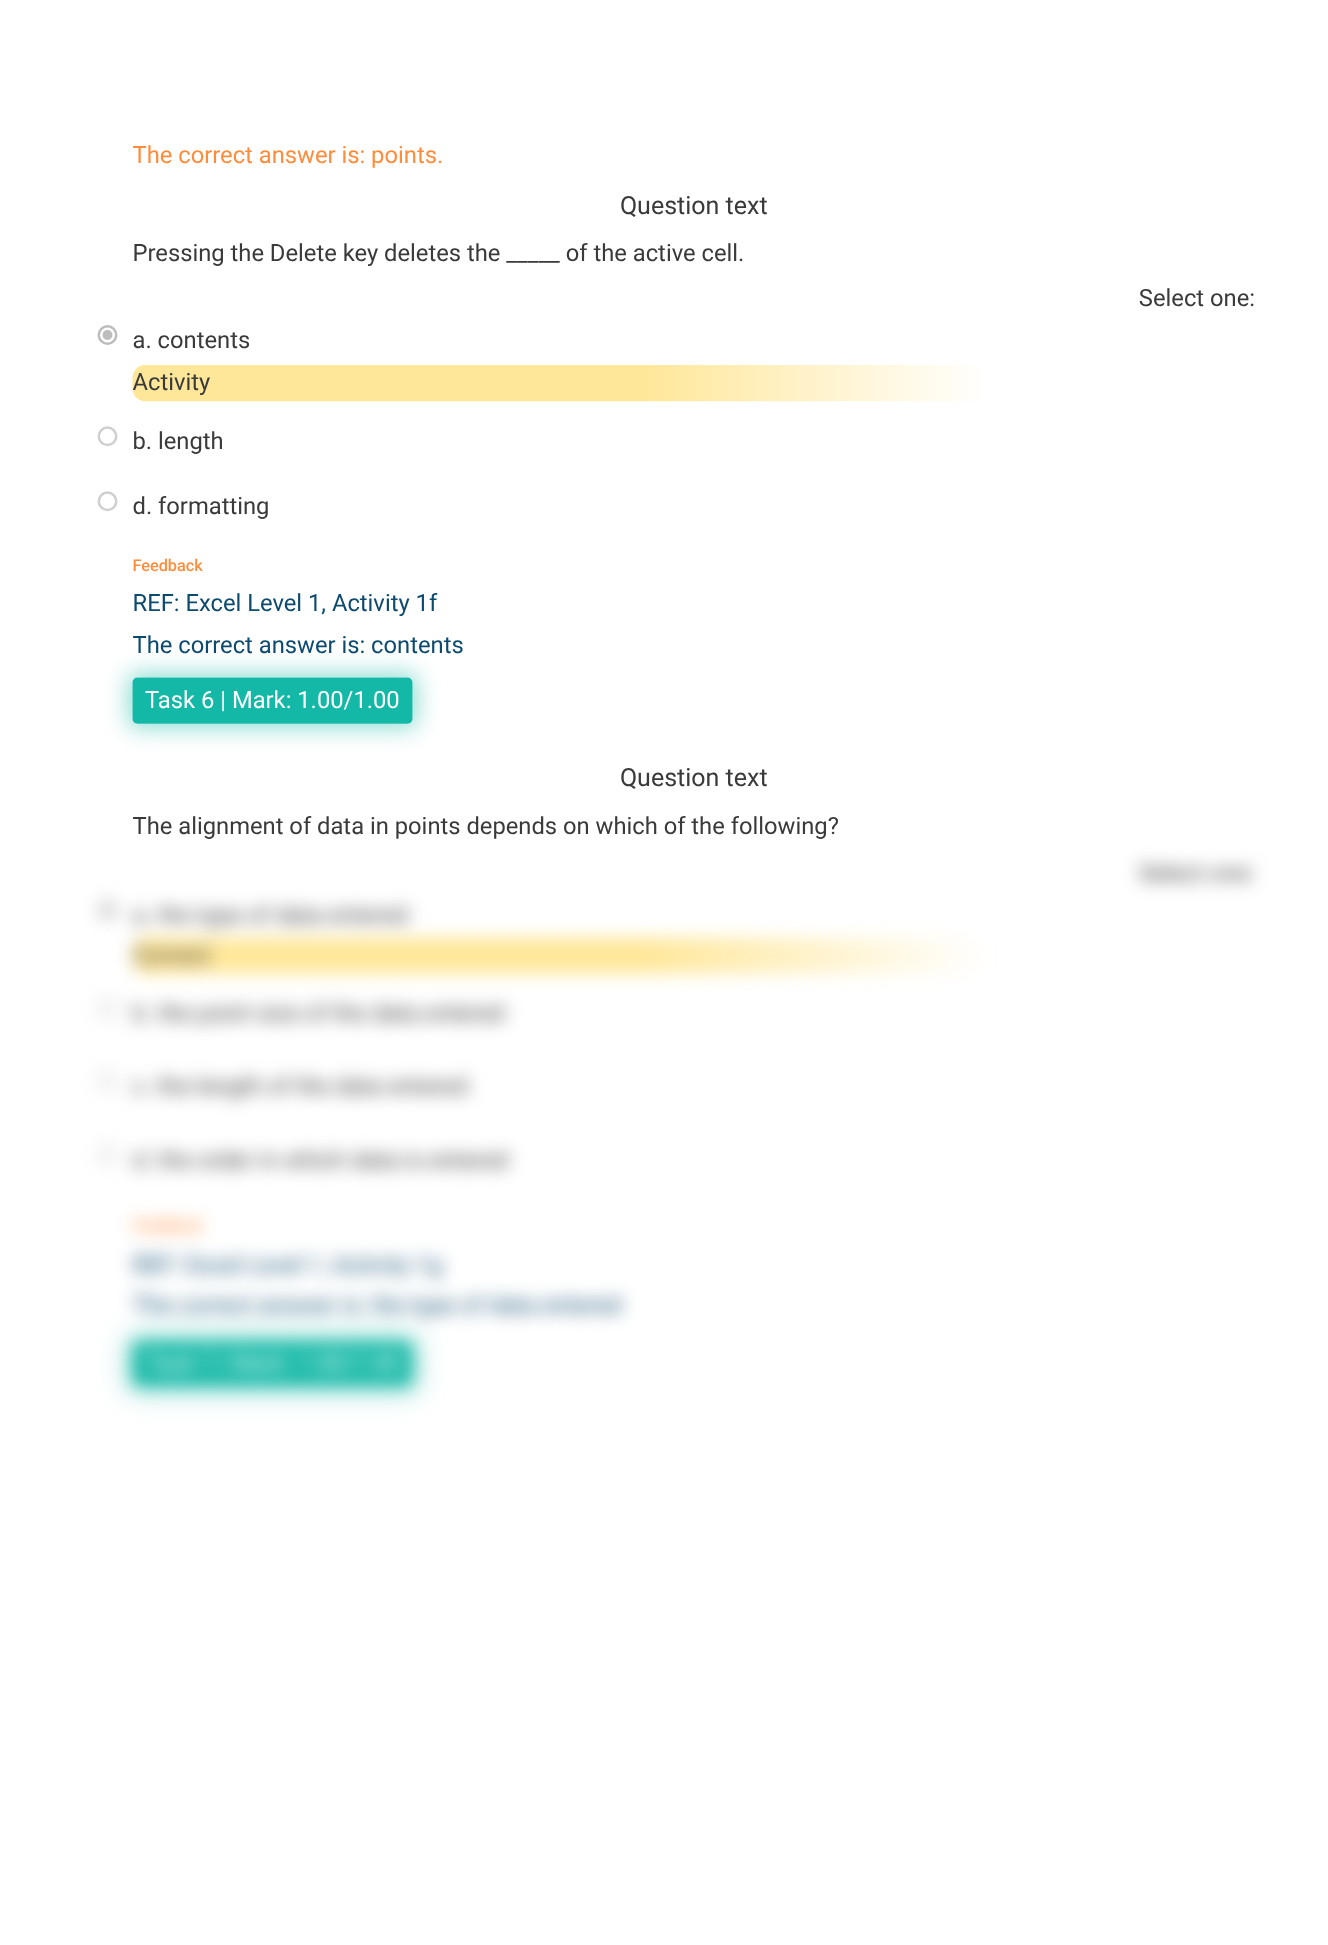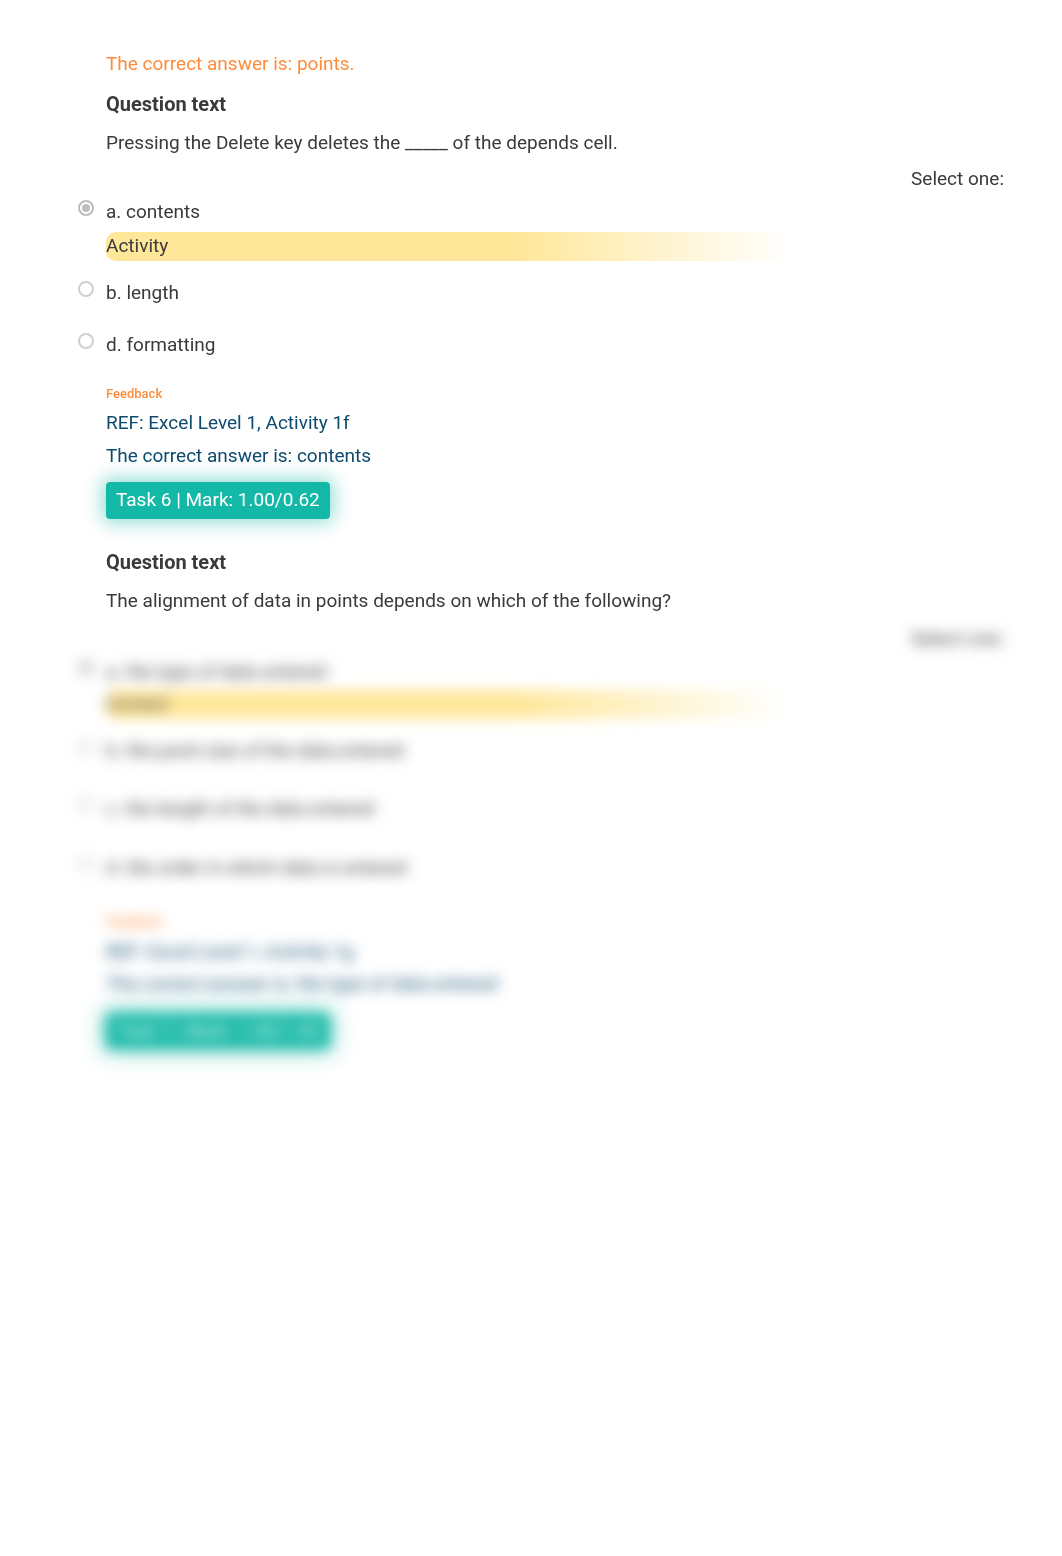--- a/index.html
+++ b/index.html
@@ -5,21 +5,21 @@
   * { box-sizing: border-box; margin: 0; padding: 0; }
   html, body { width: 1062px; height: 1556px; }
   body {
     font-family: -apple-system, BlinkMacSystemFont, "Segoe UI", Roboto, Arial, sans-serif;
     background: #ffffff;
     color: #333;
     font-size: 19px;
     line-height: 1.5;
   }
   .page {
-    padding: 50px 58px 40px 78px;
+    padding: 110px 58px 40px 78px;
   }
   .content-col {
     margin-left: 28px;
   }
   .correct-answer {
     color: #ff8c3a;
     margin-bottom: 6px;
   }
   .task-badge {
     display: inline-block;
@@ -30,21 +30,22 @@
     border-radius: 4px;
     box-shadow: 0 0 18px 4px rgba(20,184,166,0.45);
     margin-bottom: 18px;
     font-size: 19px;
   }
   .section-heading {
     color: #3a3a3a;
     font-size: 20px;
     margin-top: 10px;
     margin-bottom: 10px;
-    font-weight: 700;
+    font-weight: 400;
+    text-align: center;
   }
   .q-text {
     color: #3a3a3a;
     margin-bottom: 8px;
   }
   .select-one {
     color: #3a3a3a;
     margin-bottom: 4px;
     text-align: right;
   }
@@ -111,21 +112,21 @@
 
 <div class="page">
 
   <div class="content-col">
 
     <div class="correct-answer">The correct answer is: points.</div>
 
     <div class="task-block">
 
       <div class="section-heading">Question text</div>
-      <div class="q-text">Pressing the Delete key deletes the _____ of the depends cell.</div>
+      <div class="q-text">Pressing the Delete key deletes the _____ of the active cell.</div>
       <div class="select-one">Select one:</div>
 
       <div class="option-row first">
         <span class="radio filled"></span>
         <span class="option-text">a. contents</span>
       </div>
       <div class="correct-bar">Activity</div>
 
       <div class="option-row">
         <span class="radio"></span>
@@ -137,21 +138,21 @@
         <span class="radio"></span>
         <span class="option-text">d. formatting</span>
       </div>
 
       <div class="feedback-h">Feedback</div>
       <div class="feedback-line">REF: Excel Level 1, Activity 1f</div>
       <div class="feedback-line">The correct answer is: contents</div>
     </div>
 
     <div class="task-block" style="margin-top:12px;">
-      <span class="task-badge">Task 6 | Mark: 1.00/0.62</span>
+      <span class="task-badge">Task 6 | Mark: 1.00/1.00</span>
 
       <div class="section-heading">Question text</div>
       <div class="q-text">The alignment of data in points depends on which of the following?</div>
 
       <div class="blur-zone">
         <div class="select-one">Select one:</div>
 
         <div class="option-row first">
           <span class="radio filled"></span>
           <span class="option-text">a. the type of data entered</span>

